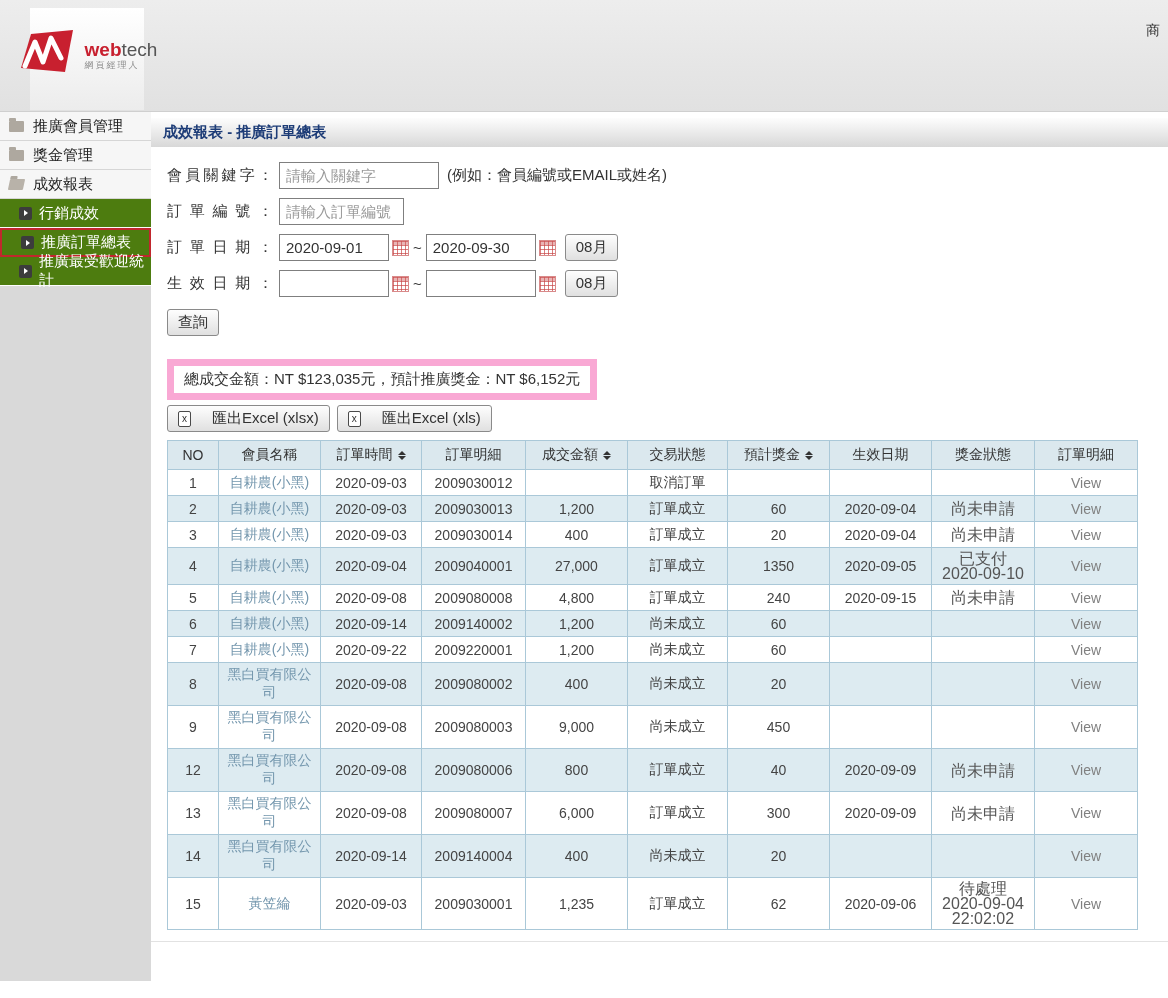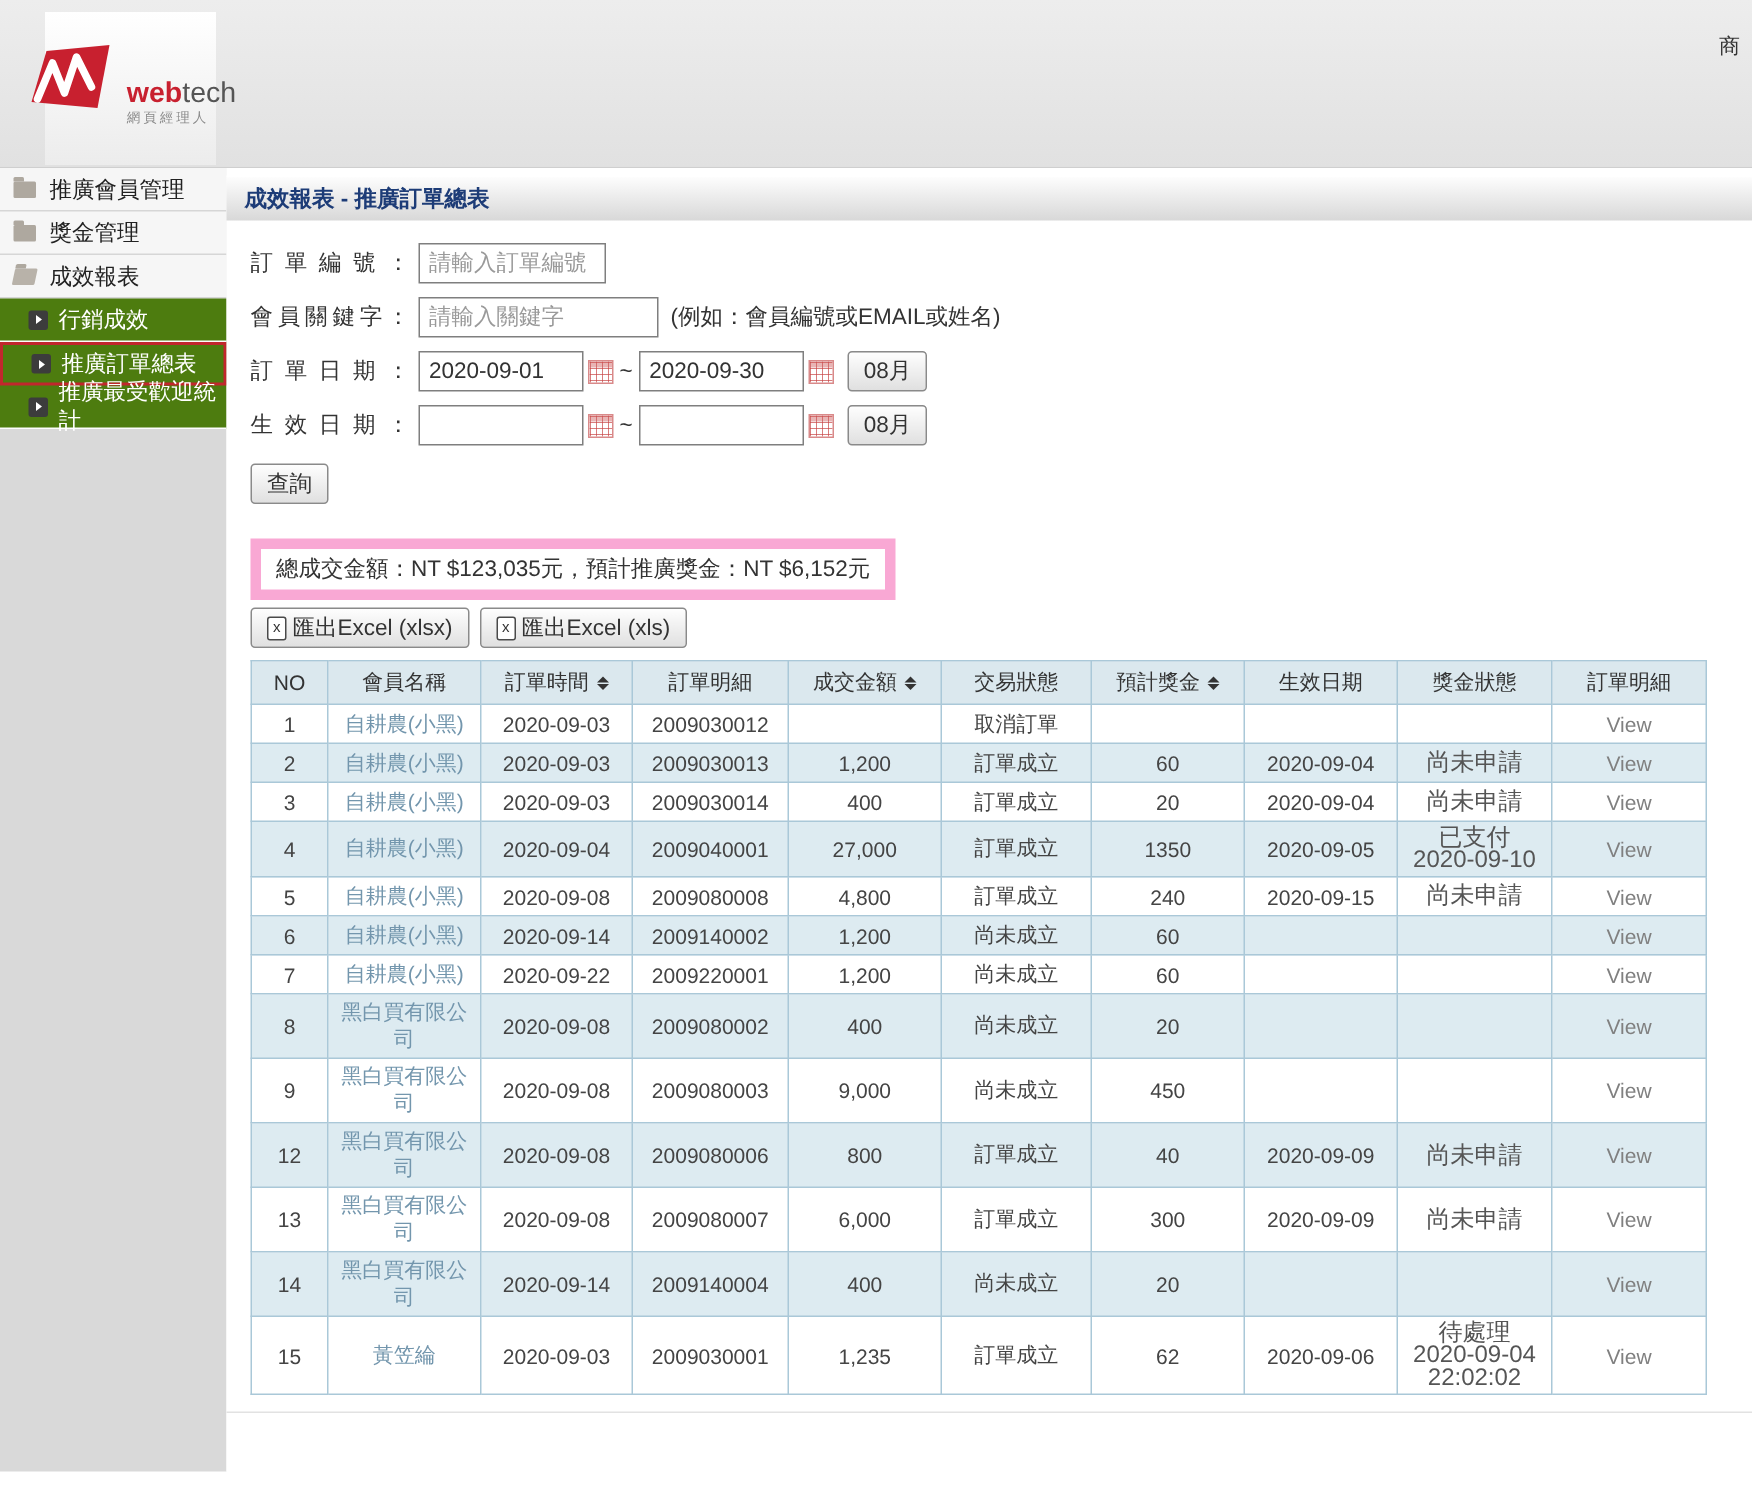--- a/index.html
+++ b/index.html
@@ -5,21 +5,21 @@
   * { margin:0; padding:0; box-sizing:border-box; }
   html,body { width:1168px; height:998px; overflow:hidden; background:#fff;
               font-family:"Liberation Sans","DejaVu Sans",sans-serif; }
 
   
   .banner { height:112px; background:linear-gradient(#ededed,#e1e1e1); position:relative;
             border-bottom:1px solid #cfcfcf; }
   .logo-box { position:absolute; left:30px; top:8px; width:114px; height:102px;
               background:linear-gradient(#ffffff,#ececec); display:flex; align-items:center;
               justify-content:center; }
-  .logo-wrap { display:flex; align-items:flex-end;gap:20px; }
+  .logo-wrap { display:flex; align-items:center;gap:20px; }
   .logo-text { margin-left:-14px; margin-bottom:6px; }
   .brand { font-size:19px; font-weight:bold; line-height:18px; }
   .brand .web { color:#c8202f; }
   .brand .tech { color:#555; font-weight:normal; }
   .logo-sub { font-size:9px; color:#8a8a8a; letter-spacing:2px; }
   .shop-link { position:absolute; right:8px; top:22px; font-size:14px; color:#333;
                text-decoration:none; }
 
   
   .layout { display:flex; align-items:stretch; }
@@ -70,21 +70,21 @@
         #fff; }
   .btn { background:linear-gradient(#fefefe,#e0e0e0); border:1px solid #8a8a8a; border-radius:3px;
          font-size:15px; color:#333; font-family:inherit; cursor:pointer; }
   .month-btn { margin-left:9px; padding:3px 10px; height:27px; }
   .search-btn { padding:3px 10px; margin-top:3px; margin-bottom:14px; }
 
   
   .summary-box { display:inline-block; border:7px solid #f9a8d4; padding:4px 10px;
                  font-size:15px; color:#333; margin:9px 0 5px 0; }
   .export-row { display:flex; gap:7px; margin-bottom:8px; }
-  .export-btn { display:flex; align-items:center; gap:4px; padding:4px 10px; height:27px; }
+  .export-btn { display:flex; align-items:center; gap:21px; padding:4px 10px; height:27px; }
   .excel-icon { width:13px; height:16px; border:1px solid #4a4a4a; border-radius:2px; background:#fff;
                 font-size:10px; line-height:14px; text-align:center; color:#333; flex:none; }
   .excel-icon::before { content:"x"; }
 
   
   table.orders { border-collapse:collapse; width:970px; font-size:14px; color:#444;
                  table-layout:fixed; }
   .orders th, .orders td { border:1px solid #aac8d8; text-align:center; padding:3px 4px; }
   .orders th { background:#dbe8ee; font-weight:normal; color:#333; height:29px; }
   .orders td { height:26px; }
@@ -151,27 +151,27 @@
       </div>
     </div>
   </div>
 
   <div class="main">
     <div class="title-bar">成效報表 - 推廣訂單總表</div>
 
     <div class="content">
       
       <div class="frow">
-        <span class="flabel">訂單編號：</span>
-        <input class="txt ordernum" placeholder="請輸入訂單編號" style="">
-      </div>
-      <div class="frow">
         <span class="flabel">會員關鍵字：</span>
         <input class="txt keyword" placeholder="請輸入關鍵字" style="">
         <span class="hint">(例如：會員編號或EMAIL或姓名)</span>
+      </div>
+      <div class="frow">
+        <span class="flabel">訂單編號：</span>
+        <input class="txt ordernum" placeholder="請輸入訂單編號" style="">
       </div>
       <div class="frow">
         <span class="flabel">訂單日期：</span>
         <input class="txt date" value="2020-09-01" style="">
         <span class="calendar-icon"></span>
         <span class="tilde">~</span>
         <input class="txt date" value="2020-09-30" style="">
         <span class="calendar-icon"></span>
         <button class="btn month-btn">08月</button>
       </div>

